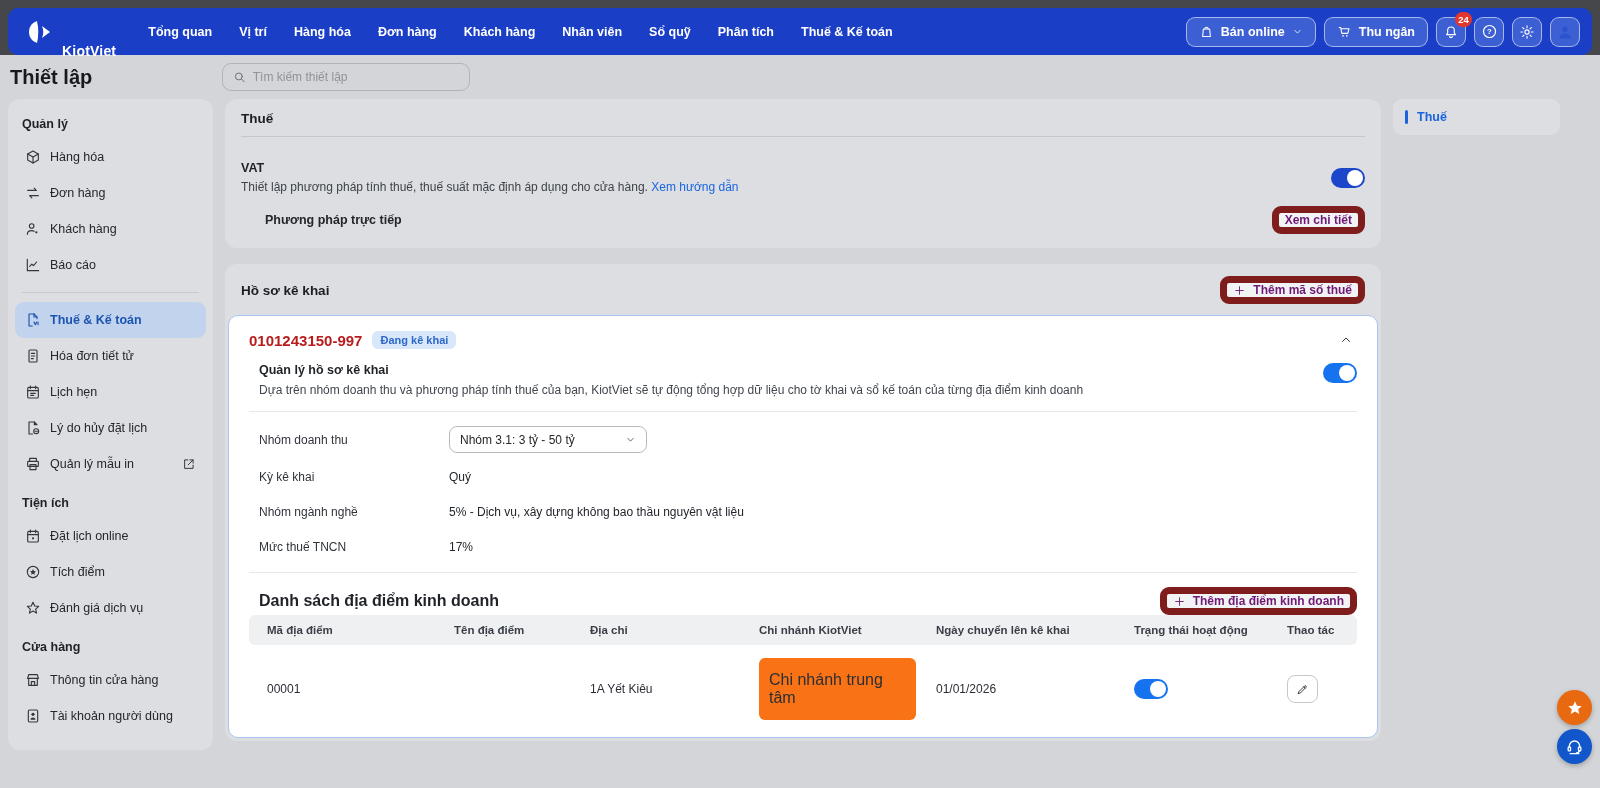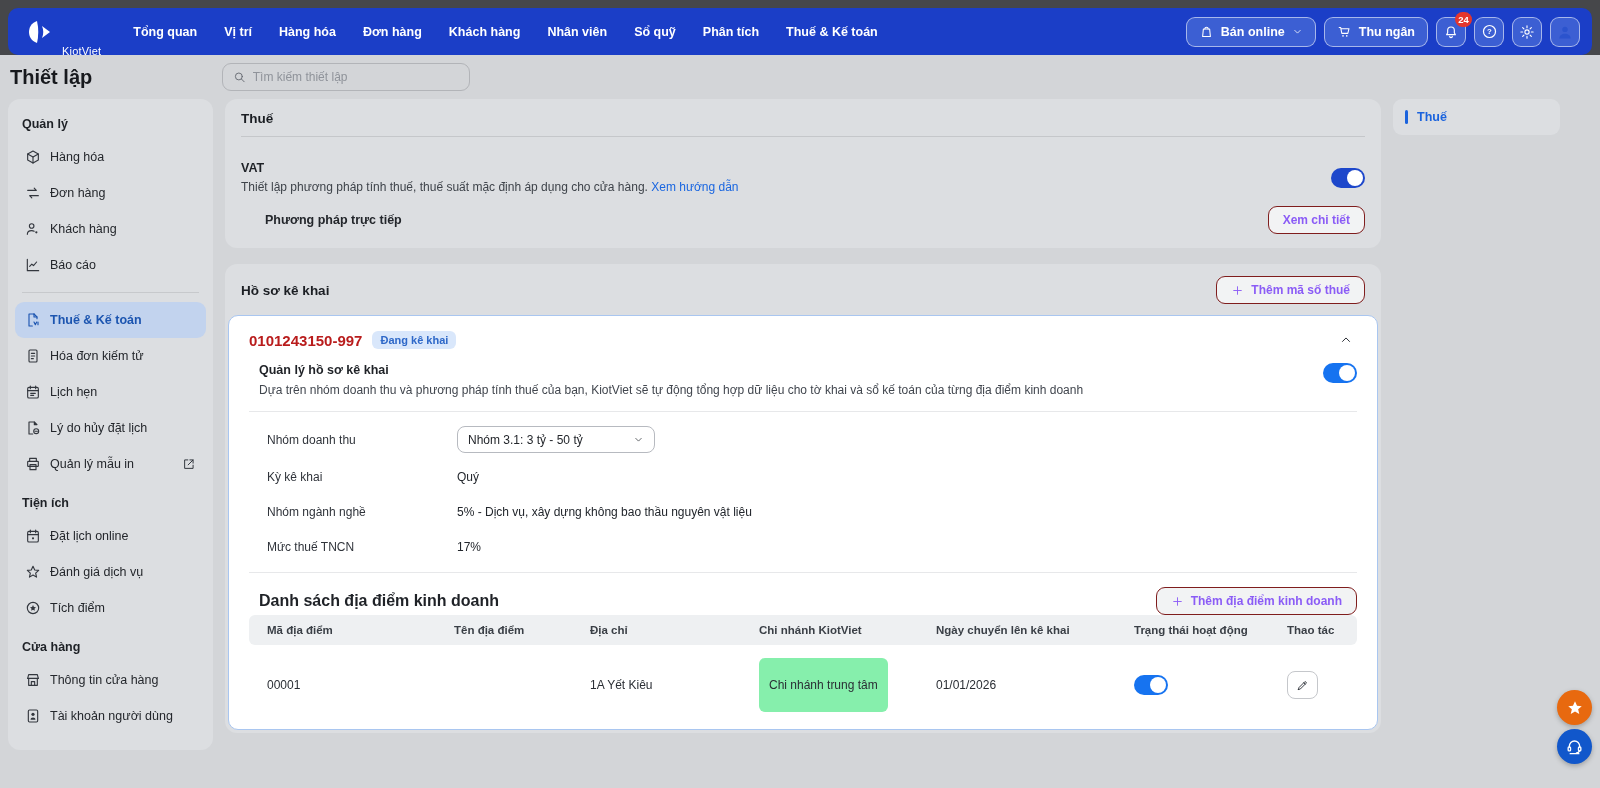--- a/index.html
+++ b/index.html
@@ -5,21 +5,21 @@
   * { margin:0; padding:0; box-sizing:border-box; }
   html,body { width:1600px; height:788px; overflow:hidden; }
   body { background:#46474a; font-family:"Liberation Sans", sans-serif; color:#23262b; }
   svg { display:block; }
   .ic { stroke:currentColor; fill:none; stroke-width:1.7; stroke-linecap:round; stroke-linejoin:round; }
 
   
   .topbar { position:absolute; top:8px; left:8px; right:8px; height:47px; background:#1b3ec7;
             border-radius:10px; display:flex; align-items:center; padding:0 12px; color:#fff; z-index:5; }
   .brand { display:flex; align-items:center; gap:8px; padding:0 6px; }
-  .brand-name { font-size:11px; font-weight:400; letter-spacing:.2px;margin-top:38px; }
+  .brand-name { font-size:14px; font-weight:700; letter-spacing:.2px;margin-top:38px; }
   .mainmenu { display:flex; align-items:center; gap:27px; margin-left:26px; }
   .mainmenu .mi { font-size:12.5px; font-weight:600; color:#fff; cursor:pointer; white-space:nowrap; }
   .top-right { margin-left:auto; display:flex; align-items:center; gap:8px; }
   .tbtn { display:flex; align-items:center; gap:7px; height:30px; padding:0 12px; border-radius:9px;
           background:#3c5fd3; border:1px solid rgba(255,255,255,.55); color:#fff; font-size:12.5px; font-weight:700; cursor:pointer; }
   .ibtn { width:30px; height:30px; display:flex; align-items:center; justify-content:center; border-radius:9px;
           background:#3c5fd3; border:1px solid rgba(255,255,255,.55); color:#fff; cursor:pointer; position:relative; }
   .nbadge { position:absolute; top:-6px; right:-7px; min-width:17px; height:15px; padding:0 3px; background:#e5362c;
             border-radius:8px; font-size:9.5px; font-weight:700; display:flex; align-items:center; justify-content:center; }
 
@@ -53,22 +53,22 @@
   .sec-title { font-size:13.5px; font-weight:700; color:#1b1e23; padding-bottom:10px; border-bottom:1px solid #c5c7ca; }
   .vat-block { display:flex; align-items:center; margin-top:24px; }
   .vat-left { flex:1; }
   .vat-label { font-size:12.5px; font-weight:700; color:#1f2227; }
   .vat-desc { font-size:12px; color:#3e434a; margin-top:5px; }
   .link { color:#1a66e0; cursor:pointer; }
   .method-row { display:flex; align-items:center; margin:12px 0 0 24px;gap:43px; }
   .method-left { flex:1; }
   .method-title { font-size:12.5px; font-weight:700; color:#23262b; }
   .method-desc { font-size:12px; color:#565b63; margin-top:5px; }
-  .btn-outline { display:flex; align-items:center; gap:7px; height:28px; padding:0 14px; border-radius:9px;
-                 border:1px solid #7f1d1d; background:#f2f3f4; font-size:12px; font-weight:700; color:#8b5cf6; cursor:pointer;
+  .btn-outline { display:flex; align-items:center; gap:7px; height:28px; padding:0 6px; border-radius:9px;
+                 border:7px solid #7f1d1d; background:#f2f3f4; font-size:12px; font-weight:700; color:#701a75; cursor:pointer;
                  font-family:"Liberation Sans", sans-serif; white-space:nowrap; }
   .plus-ic { width:13px; height:13px; }
 
   
   .toggle { width:34px; height:20px; border-radius:10px; position:relative; cursor:pointer; flex:0 0 34px; }
   .toggle .knob { position:absolute; top:2px; width:16px; height:16px; border-radius:50%; background:#fff; }
   .toggle.on .knob { right:2px; }
   .tg-navy { background:#1d47cb; }
   .tg-blue { background:#1673f0; }
 
@@ -84,38 +84,38 @@
            padding:3px 8px; border-radius:6px; }
   .collapse-btn { margin-left:auto; width:22px; height:22px; display:flex; align-items:center; justify-content:center;
                   color:#2b2f36; cursor:pointer; }
   .wc-indent { margin-left:10px; }
   .manage-row { display:flex; align-items:flex-start; margin-top:12px; }
   .manage-left { flex:1; padding-right:30px; }
   .manage-title { font-size:12.5px; font-weight:700; color:#1f2227; }
   .manage-desc { font-size:12px; color:#41464e; margin-top:6px; }
   .wc-div { height:1px; background:#e7e8ea; margin:14px 0; }
   .group-title { font-size:12.5px; font-weight:700; color:#1f2227; }
-  .field-row { display:flex; align-items:center; margin-top:13px; min-height:22px;margin-left:8px; }
+  .field-row { display:flex; align-items:center; margin-top:13px; min-height:22px; }
   .field-label { width:190px; flex:0 0 190px; font-size:12px; color:#30343b; }
   .field-value { font-size:12px; color:#22262c; }
   .select { display:flex; align-items:center; justify-content:space-between; width:198px; height:27px;
             border:1px solid #b7bac0; border-radius:8px; padding:0 10px; font-size:12px; color:#23262b;
             background:#fff; cursor:pointer; }
   .select .chev { width:11px; height:11px; color:#3c4046; }
 
   .loc-head { display:flex; align-items:center; justify-content:space-between; margin-top:4px; }
   .loc-title { font-size:16px; font-weight:700; color:#1f2227; }
   table.loc { width:100%; border-collapse:collapse; }
   table.loc th { background:#eef0f2; text-align:left; font-size:11.5px; font-weight:700; color:#3a3f46;
                  padding:9px 10px; white-space:nowrap; }
   table.loc th:first-child { padding-left:18px; border-radius:6px 0 0 6px; }
   table.loc th:last-child { border-radius:0 6px 6px 0; }
   table.loc td { padding:13px 10px; font-size:12px; color:#2a2e34; vertical-align:middle; }
   table.loc td:first-child { padding-left:18px; }
-  .chip { display:inline-block; background:#86efac; border-radius:6px; padding:20px 10px; font-size:12px; color:#2a2e34; }
+  .chip { display:inline-block; background:#f97316; border-radius:6px; padding:13px 10px; font-size:16px; color:#2a2e34; }
   .edit-btn { width:31px; height:28px; border:1px solid #c5c7cb; border-radius:8px; background:#fff;
               display:flex; align-items:center; justify-content:center; color:#2b2f36; cursor:pointer; }
 
   
   .rightnav { width:167px; margin-right:32px; }
   .anchor-item { display:flex; align-items:center; height:36px; background:#dcdee1; border-radius:9px;
                  padding:0 12px; cursor:pointer; }
   .anchor-bar { width:3px; height:14px; background:#1b63dd; border-radius:2px; }
   .anchor-label { margin-left:9px; font-size:12.5px; font-weight:600; color:#1b63dd; }
 
@@ -257,21 +257,21 @@
           <path d="M13.5 15l2 4 2-4M19.5 19v-4"></path>
         </svg>
         <span>Thuế &amp; Kế toán</span>
       </div>
 
       <div class="sb-item">
         <svg class="ic sbi" viewBox="0 0 24 24">
           <rect x="6" y="3" width="12" height="18" rx="1.5"></rect>
             <path d="M9.5 8h5M9.5 12h5M9.5 16h3"></path>
         </svg>
-        <span>Hóa đơn kiếm tử</span>
+        <span>Hóa đơn tiết tử</span>
       </div>
 
       <div class="sb-item">
         <svg class="ic sbi" viewBox="0 0 24 24">
           <rect x="4" y="5" width="16" height="16" rx="2"></rect>
             <path d="M8 3v4M16 3v4M4 10h16M8.5 14h7M8.5 17h4.5"></path>
         </svg>
         <span>Lịch hẹn</span>
       </div>
 
@@ -305,31 +305,31 @@
         <svg class="ic sbi" viewBox="0 0 24 24">
           <rect x="4" y="5" width="16" height="16" rx="2"></rect>
             <path d="M8 3v4M16 3v4M4 10h16"></path>
           <circle cx="12" cy="15.5" r="1.6" fill="currentColor" stroke="none"></circle>
         </svg>
         <span>Đặt lịch online</span>
       </div>
 
       <div class="sb-item">
         <svg class="ic sbi" viewBox="0 0 24 24">
-          <polygon points="12,3.5 14.6,9 20.5,9.6 16,13.7 17.3,19.7 12,16.6 6.7,19.7 8,13.7 3.5,9.6 9.4,9"></polygon>
-        </svg>
-        <span>Đánh giá dịch vụ</span>
-      </div>
-
-      <div class="sb-item">
-        <svg class="ic sbi" viewBox="0 0 24 24">
           <circle cx="12" cy="12" r="8.5"></circle>
           <polygon points="12,7.5 13.4,10.4 16.5,10.8 14.2,13 14.8,16 12,14.5 9.2,16 9.8,13 7.5,10.8 10.6,10.4" fill="currentColor" stroke="none"></polygon>
         </svg>
         <span>Tích điểm</span>
+      </div>
+
+      <div class="sb-item">
+        <svg class="ic sbi" viewBox="0 0 24 24">
+          <polygon points="12,3.5 14.6,9 20.5,9.6 16,13.7 17.3,19.7 12,16.6 6.7,19.7 8,13.7 3.5,9.6 9.4,9"></polygon>
+        </svg>
+        <span>Đánh giá dịch vụ</span>
       </div>
 
       <div class="sb-sec-title">Cửa hàng</div>
 
       <div class="sb-item">
         <svg class="ic sbi" viewBox="0 0 24 24">
           <path d="M4 9.5L5.5 4h13L20 9.5"></path>
             <path d="M4 9.5h16"></path>
             <path d="M5.5 9.5V20h13V9.5"></path>
             <path d="M9.5 20v-5.5h5V20"></path>

